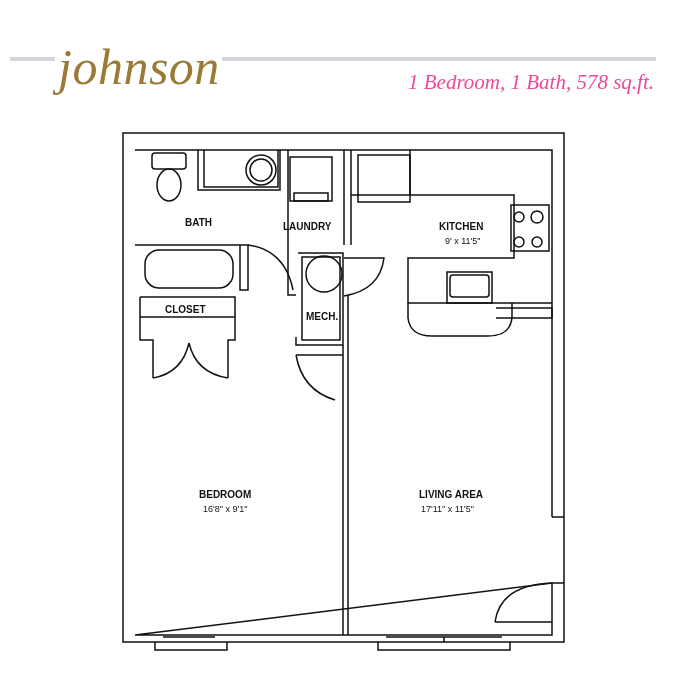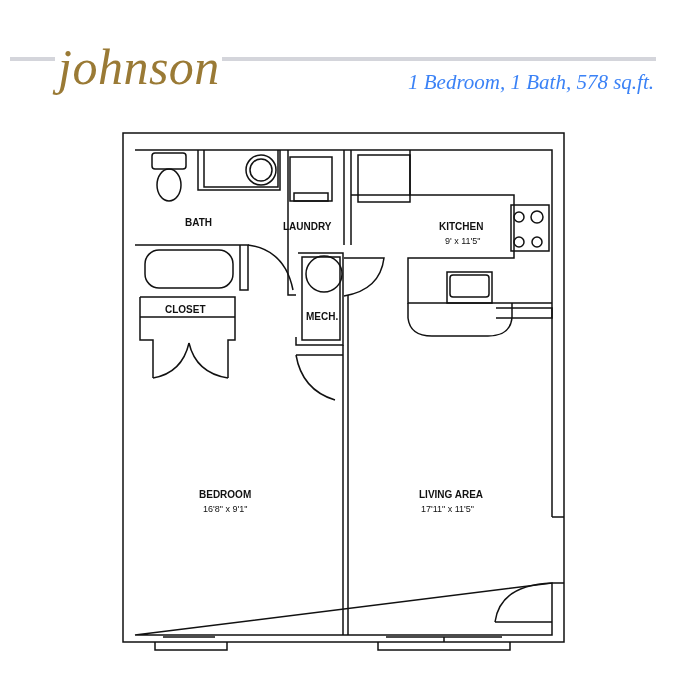--- a/index.html
+++ b/index.html
@@ -1,19 +1,19 @@
 <!DOCTYPE html>
 <html><head>
 <meta charset="utf-8">
 <style>
   html, body { margin:0; padding:0; background:#ffffff; }
   body { width:676px; height:680px; position:relative; overflow:hidden; font-family:"Liberation Serif", serif; }
   .rule { position:absolute; height:4px; background:#d4d5db; }
   .title { position:absolute; left:58px; top:22px; font-family:"Liberation Serif", serif; font-style:italic; font-size:50px; color:#9a7a35; line-height:1; letter-spacing:0.5px;margin-top:20px; }
-  .subtitle { position:absolute; right:22px; top:70px; font-family:"Liberation Serif", serif; font-style:italic; font-size:21px; color:#3b82f6; }
+  .subtitle { position:absolute; right:22px; top:70px; font-family:"Liberation Serif", serif; font-style:italic; font-size:21px; color:#ec4899; }
   .plan { position:absolute; left:0; top:0; }
   .lbl { font-family:"Liberation Sans", sans-serif; font-weight:bold; font-size:10px; fill:#111; }
   .dim { font-family:"Liberation Sans", sans-serif; font-size:9px; fill:#111; }
 </style>
 </head>
 <body>
 
 <div class="rule" style="left:10px; top:57px; width:45px;"></div>
 <div class="title">johnson</div>
 <div class="rule" style="left:222px; top:57px; width:434px;"></div>

